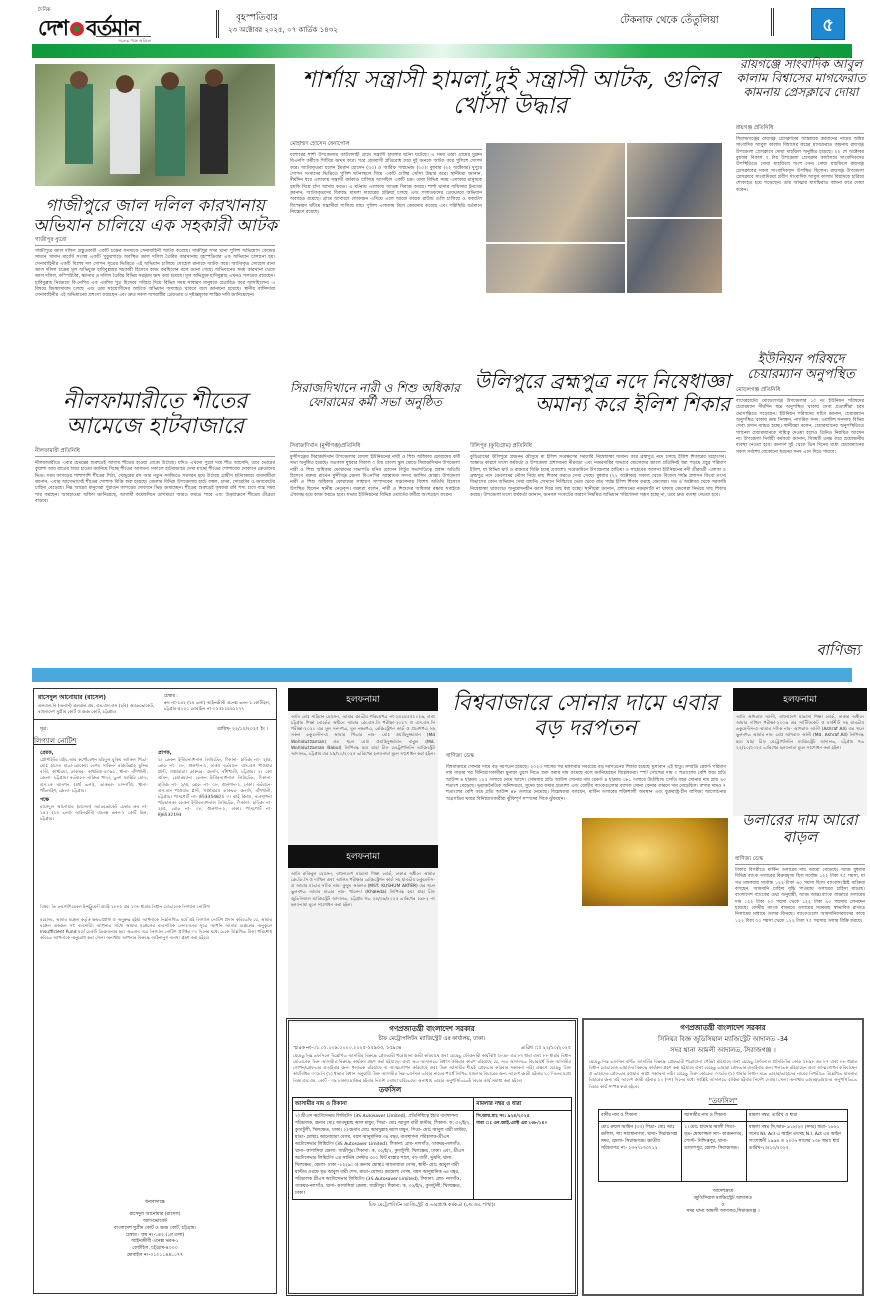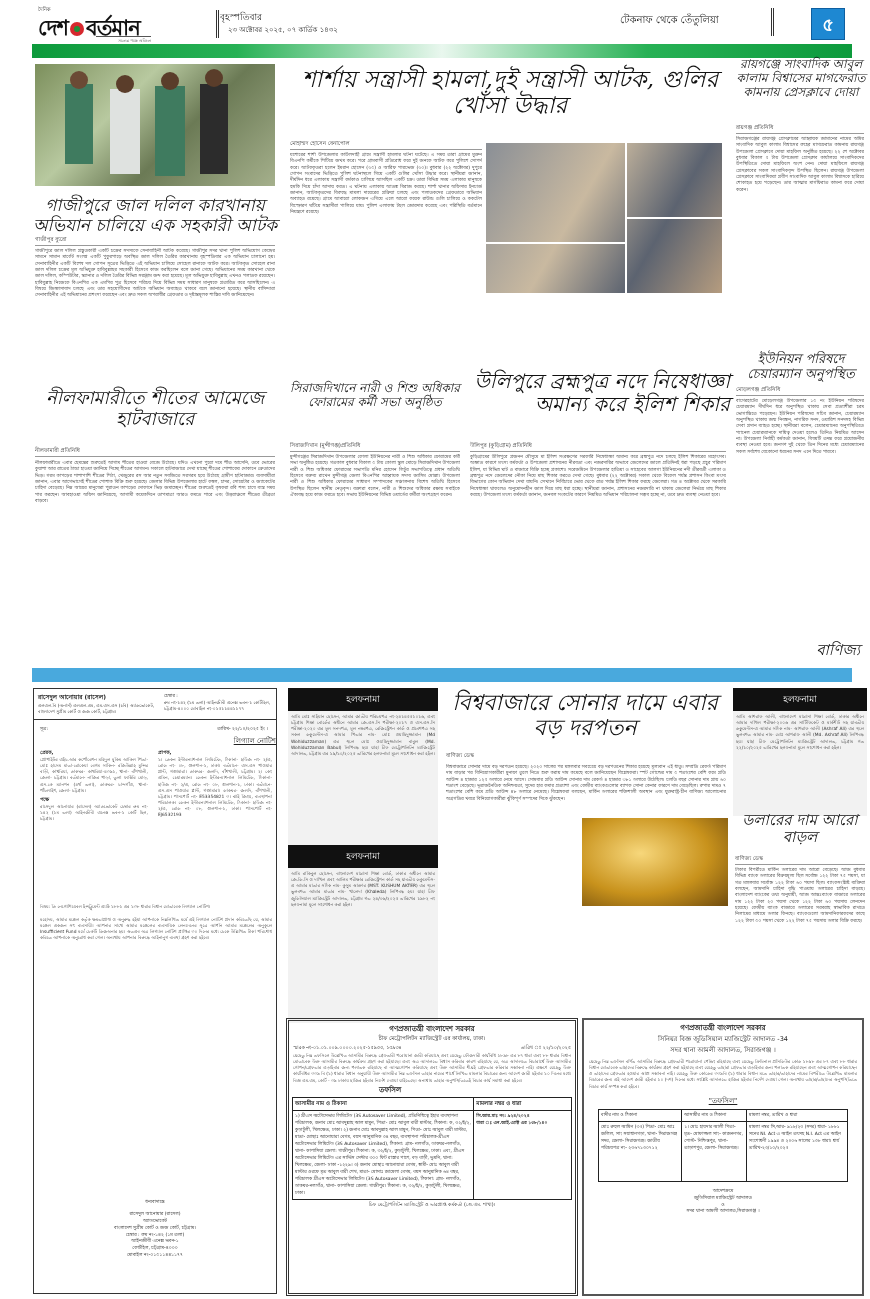--- a/index.html
+++ b/index.html
@@ -6,21 +6,21 @@
   html, body { width: 870px; height: 1299px; background: #fff; overflow: hidden; }
   body { font-family: "DejaVu Sans", sans-serif; color: #222; position: relative; }
   .abs { position: absolute; }
   .mast-logo { left: 38px; top: 6px; width: 140px; height: 38px; text-align: right; }
   .mast-small { font-size: 5px; color: #333; position:absolute; left:0; top:0; }
   .mast-name { font-size: 21px; font-weight: bold; color:#111; position:absolute; left:0; top:6px; letter-spacing:-1px; white-space:nowrap; }
   .mast-dot { display:inline-block; width:14px; height:14px; border-radius:50%; background:#d6282e; vertical-align:middle; margin:0 2px; position:relative; }
   .mast-dot::after { content:""; position:absolute; left:4px; top:4px; width:6px; height:6px; background:#1f8f3a; border-radius:50%; }
   .mast-tag { position:absolute; left:58px; top:30px; font-size:4px; color:#333; border-top:1px solid #555; padding-top:1px; width:55px; }
   .mast-div { left: 216px; top: 10px; width: 3px; height: 28px; border-left:1px solid #333; border-right:1px solid #333; }
-  .mast-day { left: 220px; top: 10px; font-size: 9px; }
+  .mast-day { left: 236px; top: 10px; font-size: 9px; }
   .mast-date { left: 228px; top: 24px; font-size: 7px; }
   .mast-right { left: 620px; top: 12px; font-size: 10px; }
   .mast-div2 { left: 771px; top: 8px; width: 3px; height: 28px; border-left:1px solid #333; border-right:1px solid #333; }
   .page-num { left: 811px; top: 8px; width: 34px; height: 32px; background:#1e88d2; color:#fff; font-size:18px; font-weight:bold; text-align:center; line-height:32px; border:1px solid #0e5fa0; }
   .green-bar { left: 32px; top: 44px; width: 820px; height: 14px; background: linear-gradient(90deg, #0d9a3c 0%, #27b155 25%, #e9f7ee 50%, #27b155 75%, #0d9a3c 100%); }
   .photo { background: linear-gradient(135deg,#7c8f5c,#b8c9a0 35%,#6b7a55 60%,#a5b08c); }
   .headline { font-family: "DejaVu Serif", serif; color:#111; text-align:center; line-height:1.15;font-style:italic; }
   .byline { font-size: 5.5px; border-bottom: 1px solid #999; padding-bottom: 1px; color:#333; }
   .body-text { font-size: 4.6px; line-height: 1.38; color:#333; text-align: justify; overflow:hidden; }
   .blue-bar { background: #49a9dd; }
@@ -58,21 +58,21 @@
     <rect x="120" y="22" width="30" height="90" fill="#3f7b5f"></rect>
       <circle cx="135" cy="17" r="9" fill="#5a3d2a"></circle>
     <rect x="165" y="20" width="28" height="90" fill="#2c2c2c"></rect>
       <circle cx="179" cy="14" r="9" fill="#5a3d2a"></circle>
   </svg>
 </div>
 <div class="abs headline" style="left:30px;top:196px;width:250px;font-size:17px;">গাজীপুরে জাল দলিল কারখানায় অভিযান চালিয়ে এক সহকারী আটক</div>
 <div class="abs byline" style="left:35px;top:236px;width:240px;">গাজীপুর ব্যুরো</div>
 <div class="abs body-text" style="left:35px;top:248px;width:240px;height:138px;">গাজীপুরে জাল দলিল প্রস্তুতকারী একটি চক্রের সদস্যকে সেনাবাহিনী আটক করেছে। গাজীপুর সদর থানা পুলিশ অভিযোগ কেন্দ্রের সামনে সামান মার্কেট সংলগ্ন একটি পুকুরপাড়ে অবস্থিত জাল দলিল তৈরির কারখানায় বৃহস্পতিবার এক অভিযান চালানো হয়। সেনাবাহিনীর একটি বিশেষ দল গোপন সূত্রের ভিত্তিতে এই অভিযান চালিয়ে সোহেল রানাকে আটক করে। আটককৃত সোহেল রানা জাল দলিল চক্রের মূল অভিযুক্ত হাবিবুল্লাহর সহকারী হিসেবে কাজ করছিলেন বলে জানা গেছে। অভিযানের সময় কারখানা থেকে জাল দলিল, কম্পিউটার, স্ক্যানার ও দলিল তৈরির বিভিন্ন সরঞ্জাম জব্দ করা হয়েছে। মূল অভিযুক্ত হাবিবুল্লাহ এখনও পলাতক রয়েছেন। হাবিবুল্লাহ নিজেকে বিএনপির এক এমপির পুত্র হিসেবে পরিচয় দিয়ে বিভিন্ন সময় সাধারণ মানুষকে প্রতারিত করে আসছিলেন। এ বিষয়ে জিজ্ঞাসাবাদ চলছে এবং তার সহযোগীদের আটকে অভিযান অব্যাহত থাকবে বলে জানানো হয়েছে। স্থানীয় বাসিন্দারা সেনাবাহিনীর এই অভিযানের প্রশংসা করেছেন এবং দ্রুত সকল অপরাধীর গ্রেফতার ও দৃষ্টান্তমূলক শাস্তির দাবি জানিয়েছেন।</div>
 
-<div class="abs headline" style="left:35px;top:388px;width:240px;font-size:18px;">নীলফামারীতে শীতের আমেজে হাটবাজারে</div>
+<div class="abs headline" style="left:35px;top:388px;width:240px;font-size:22px;">নীলফামারীতে শীতের আমেজে হাটবাজারে</div>
 <div class="abs byline" style="left:35px;top:447px;width:240px;">নীলফামারী প্রতিনিধি</div>
 <div class="abs body-text" style="left:35px;top:460px;width:240px;height:190px;">নীলফামারীতে এবার হেমন্তের শুরুতেই আগাম শীতের হাওয়া বেজে উঠেছে। যদিও এখনো পুরো দমে শীত আসেনি, তবে ভোরের কুয়াশা আর রাতের ঠান্ডা হাওয়া জানিয়ে দিচ্ছে শীতের আগমন। সকালে হাটবাজারে দেখা যাচ্ছে শীতের পোশাকের দোকানে ক্রেতাদের ভিড়। গরম কাপড়ের পাশাপাশি শীতের পিঠা, খেজুরের রস আর নতুন সবজিতে সরগরম হয়ে উঠেছে গ্রামীণ হাটবাজার। ব্যবসায়ীরা জানান, এবার আগেভাগেই শীতের পোশাক বিক্রি শুরু হয়েছে। জেলার বিভিন্ন উপজেলার হাটে কম্বল, চাদর, সোয়েটার ও জ্যাকেটের চাহিদা বেড়েছে। নিম্ন আয়ের মানুষেরা পুরাতন কাপড়ের দোকানে ভিড় জমাচ্ছেন। শীতের শুরুতেই কৃষকরা রবি শস্য চাষে ব্যস্ত সময় পার করছেন। আবহাওয়া অফিস জানিয়েছে, আগামী কয়েকদিনে তাপমাত্রা আরও কমতে পারে এবং উত্তরাঞ্চলে শীতের তীব্রতা বাড়বে।</div>
 
 <div class="abs headline" style="left:290px;top:66px;width:440px;font-size:23px;">শার্শায় সন্ত্রাসী হামলা,দুই সন্ত্রাসী আটক, গুলির খোঁসা উদ্ধার</div>
 <div class="abs byline" style="left:290px;top:140px;width:192px;">মোহাম্মদ হোসেন বেনাপোল</div>
 <div class="abs body-text" style="left:290px;top:152px;width:192px;height:240px;">যশোরের শার্শা উপজেলার কাউলদাহী গ্রামে সন্ত্রাসী হামলার ঘটনা ঘটেছে। এ সময় তারা গ্রামের মুক্তন বিএনপি কর্মীকে পিটিয়ে জখম করে। পরে গ্রামবাসী প্রতিরোধ করে দুই জনকে আটক করে পুলিশে সোপর্দ করে। আটককৃতরা হলেন ইমরান হোসেন (৩৫) ও আরিফ পারভেজ (৩০)। বুধবার (২২ অক্টোবর) দুপুরে গোপন সংবাদের ভিত্তিতে পুলিশ ঘটনাস্থলে গিয়ে একটি গুলির খোঁসা উদ্ধার করে। স্থানীয়রা জানান, দীর্ঘদিন ধরে এলাকায় সন্ত্রাসী কর্মকাণ্ড চালিয়ে আসছিল একটি চক্র। তারা বিভিন্ন সময় এলাকার মানুষকে হুমকি দিয়ে চাঁদা আদায় করত। এ ঘটনায় এলাকায় আতঙ্ক বিরাজ করছে। শার্শা থানার অফিসার ইনচার্জ জানান, আটককৃতদের বিরুদ্ধে মামলা দায়েরের প্রক্রিয়া চলছে এবং পলাতকদের গ্রেফতারে অভিযান অব্যাহত রয়েছে। গ্রামে আবারো লোকজন এগিয়ে এলে আরো কয়েক রাউন্ড গুলি চালিয়ে ও ককটেল বিস্ফোরণ ঘটিয়ে সন্ত্রাসীরা পালিয়ে যায়। পুলিশ এলাকায় টহল জোরদার করেছে এবং পরিস্থিতি বর্তমানে নিয়ন্ত্রণে রয়েছে।</div>
 <div class="abs photo2" style="left:486px;top:143px;width:236px;height:150px;">
   <svg width="236" height="150">
     <line x1="140" y1="0" x2="140" y2="150" stroke="#fff" stroke-width="2"></line>
     <line x1="140" y1="75" x2="236" y2="75" stroke="#fff" stroke-width="2"></line>
@@ -105,21 +105,21 @@
     <div style="font-size:6px;font-weight:bold;">রাসেদুল আনোয়ার (রাসেল)</div>
     <div style="font-size:4.4px;line-height:1.35;">এলএল.বি (অনার্স) এলএল.এম, এম.এস.এস (চবি) অ্যাডভোকেট, বাংলাদেশ সুপ্রীম কোর্ট ও জজ কোর্ট, চট্টগ্রাম।</div>
   </div>
   <div style="position:absolute;left:130px;top:3px;width:110px;">
     <div style="font-size:4.6px;">চেম্বার :</div>
     <div style="font-size:4.4px;line-height:1.35;">রুম নং-১৪২ (১ম তলা) আইনজীবী এনেক্স ভবন-১ কোর্টহিল, চট্টগ্রাম-৪০০০ মোবাইল নং-০১৫১১৪৪১১৭৭</div>
   </div>
   <div style="position:absolute;left:0;top:30px;width:100%;border-top:1px solid #333;"></div>
   <div style="position:absolute;left:6px;top:36px;font-size:4.6px;">সূত্র:</div>
   <div style="position:absolute;right:8px;top:36px;font-size:4.6px;">তারিখ- ২২/১০/২০২৫ ইং ।</div>
-  <div style="position:absolute;left:0;top:46px;width:100%;text-align:right;font-size:7px;text-decoration:underline;">লিগ্যাল নোটিশ</div>
+  <div style="position:absolute;left:0;top:46px;width:100%;text-align:left;font-size:7px;text-decoration:underline;">লিগ্যাল নোটিশ</div>
   <div style="position:absolute;left:6px;top:60px;width:108px;">
     <div style="font-size:4.8px;font-weight:bold;">প্রেরক,</div>
     <div class="notice-text">প্রোপাইটর এইচ.আর কর্পোরেশন মহিদুল মুকিম আকিল পিতা-মোঃ হাসেম মাতা-রোকেয়া বেগম সাকিন- রজিউল্লাহ মুন্সির বাড়ী, কাথরিয়া, ডাকঘর- কাথরিয়া-৪৩৯১, থানা- বাঁশখালী, জেলা- চট্টগ্রাম। বর্তমানে- নাজির পাড়া, তুলা ফ্যাক্টরি মোড়, এস.কে ম্যানশন (৪র্থ তলা), ডাকঘর- চান্দগাঁও, থানা- পাঁচলাইশ, জেলা- চট্টগ্রাম।</div>
     <div style="font-size:4.8px;font-weight:bold;margin-top:2px;">পক্ষে</div>
     <div class="notice-text">রাসেদুল আনোয়ার (রাসেল) অ্যাডভোকেট চেম্বার রুম নং- ১৪২ (১ম তলা) আইনজীবী এনেক্স ভবন-১ কোর্ট হিল, চট্টগ্রাম।</div>
   </div>
   <div style="position:absolute;left:124px;top:60px;width:114px;">
     <div style="font-size:4.8px;font-weight:bold;">প্রাপক,</div>
     <div class="notice-text">১। ডেকন ইন্টারন্যাশনাল লিমিটেড, ঠিকানা- হাউজ নং- ২/এ, রোড নং- ০৮, গুলশান-১, ঢাকা। বর্তমানে- এস.এস পাওয়ার প্লান্ট, গণ্ডামারা। ডাকঘর- জলদি, বাঁশখালী, চট্টগ্রাম। ২। কেং এমিন, চেয়ারম্যান। ডেকন ইন্টারন্যাশনাল লিমিটেড, ঠিকানা- হাউজ নং- ২/এ, রোড নং- ০৮, গুলশান-১, ঢাকা। বর্তমানে- এস.এস পাওয়ার প্লান্ট, গণ্ডামারা। ডাকঘর- জলদি, বাঁশখালী, চট্টগ্রাম। পাসপোর্ট নং- E53354821 ৩। ঝাই জিংহু, ব্যবস্থাপনা পরিচালক। ডেকন ইন্টারন্যাশনাল লিমিটেড, ঠিকানা- হাউজ নং- ২/এ, রোড নং- ০৮, গুলশান-১, ঢাকা। পাসপোর্ট নং- EJ6532193</div>
   </div>

